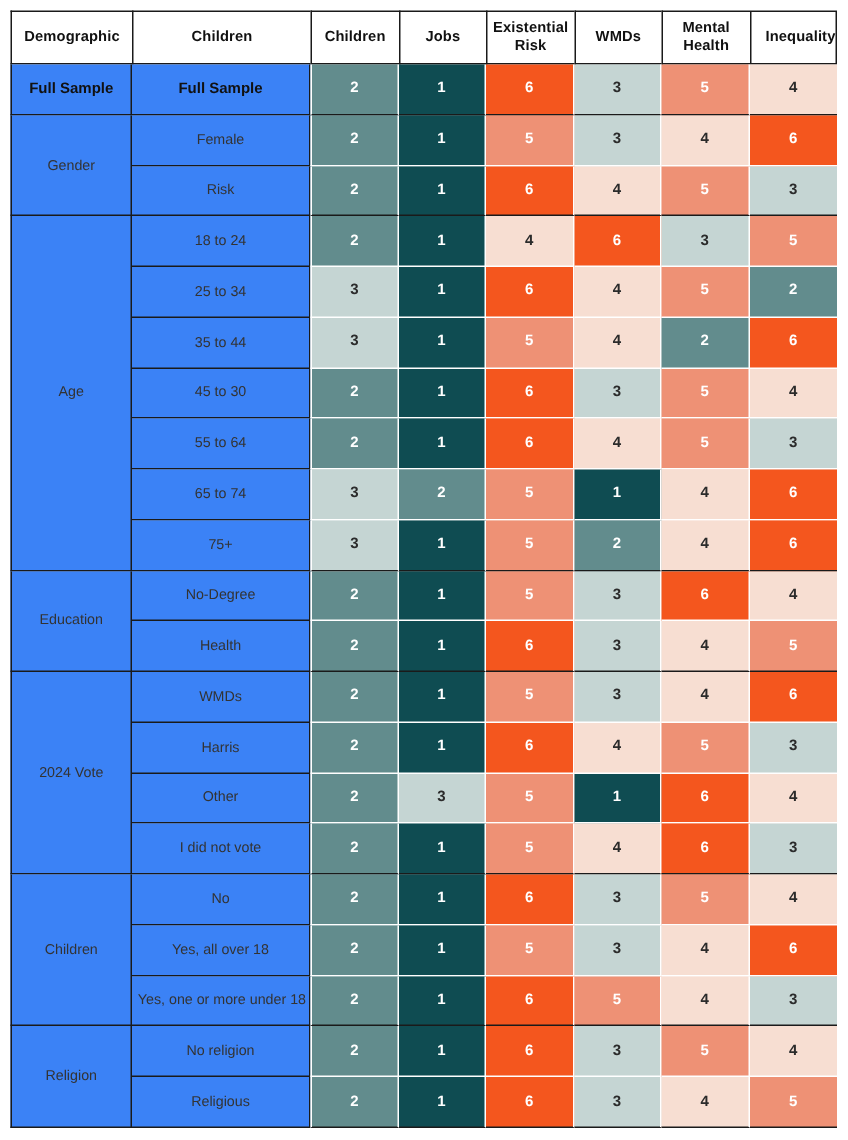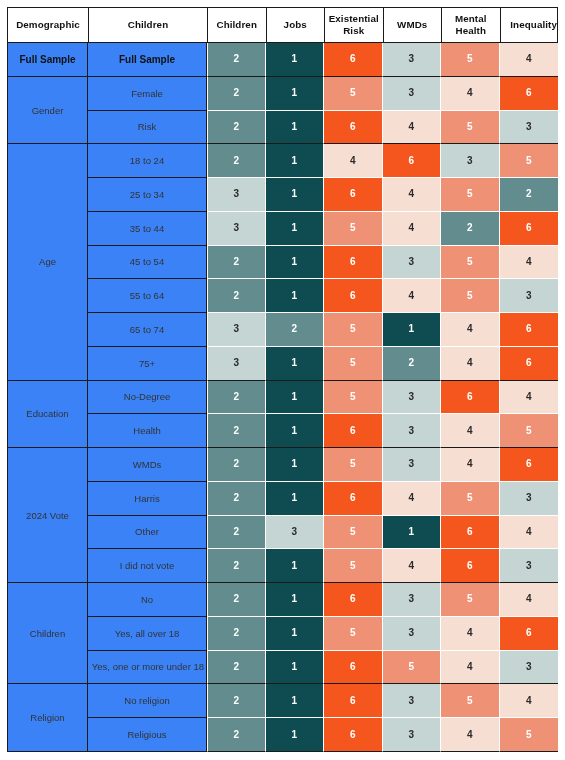--- a/index.html
+++ b/index.html
@@ -204,21 +204,21 @@
         <tr>
           <td class="cat">35 to 44</td>
           <td class="val r3 first">3</td>
           <td class="val r1">1</td>
           <td class="val r5">5</td>
           <td class="val r4">4</td>
           <td class="val r2">2</td>
           <td class="val r6 lastcol">6</td>
         </tr>
         <tr>
-          <td class="cat">45 to 54</td>
+          <td class="cat">45 to 30</td>
           <td class="val r2 first">2</td>
           <td class="val r1">1</td>
           <td class="val r6">6</td>
           <td class="val r3">3</td>
           <td class="val r5">5</td>
           <td class="val r4 lastcol">4</td>
         </tr>
         <tr>
           <td class="cat">55 to 64</td>
           <td class="val r2 first">2</td>

